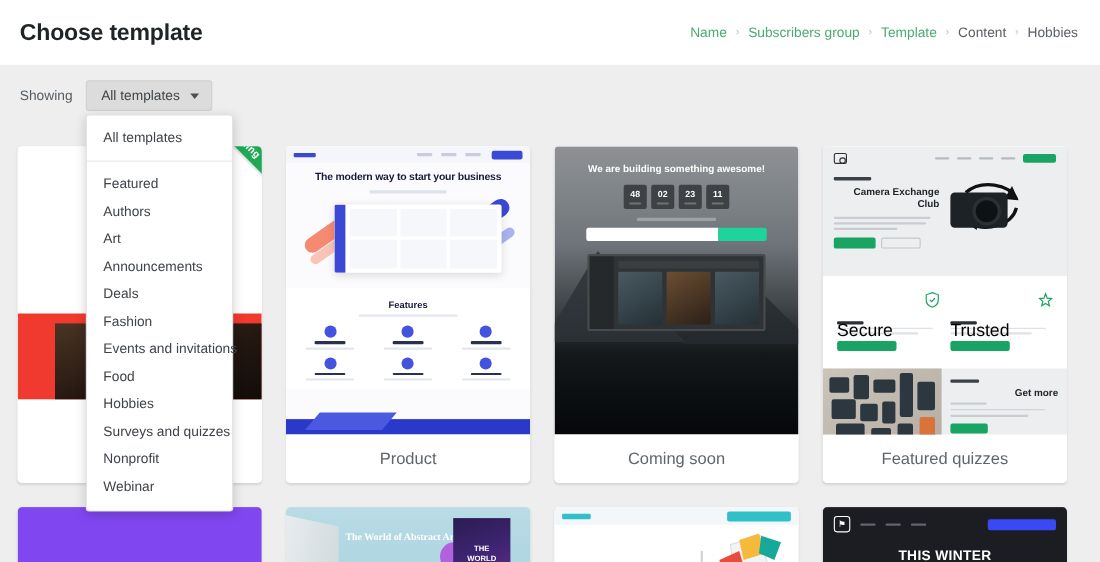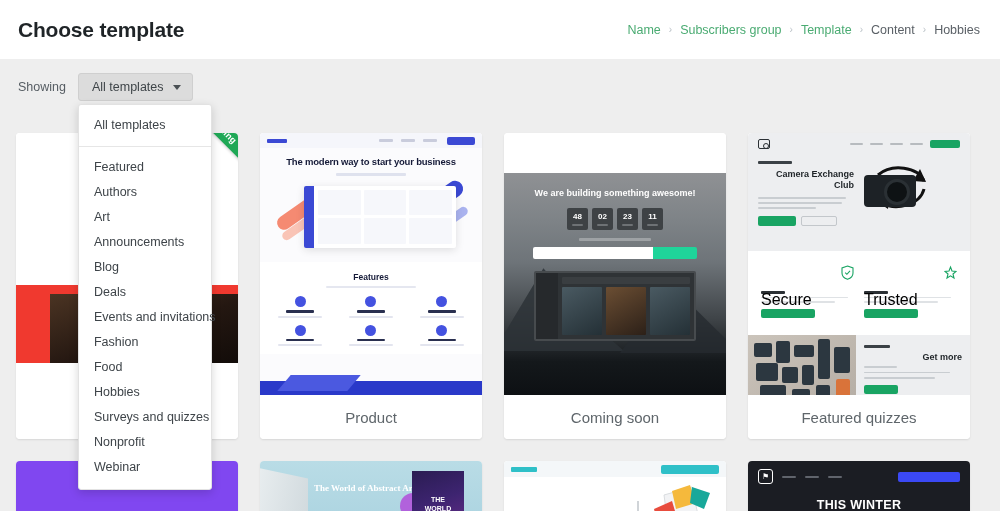--- a/index.html
+++ b/index.html
@@ -228,21 +228,21 @@
   }
   .c2-footer:before {
     content:""; position:absolute; left:24px; top:-6px;
     width:70px; height:16px; background:#4b59e0; transform:skewX(-40deg);
   }
 
   
   .c3 {
     height:100%;
     background: linear-gradient(180deg,#8f9194 0%,#7e8387 18%,#6e7479 34%,#3e4347 56%,#14181b 72%,#05070a 100%);
-    position:relative; overflow:hidden;margin-top:40px;
+    position:relative; overflow:hidden;
   }
   .c3-mount {
     position:absolute; left:-10px; top:88px; width:130px; height:90px;
     background:#2d3337; clip-path: polygon(0 100%, 38% 8%, 70% 62%, 100% 100%);
     opacity:.85;
   }
   .c3-mount2 {
     position:absolute; right:-14px; top:100px; width:120px; height:80px;
     background:#262b2f; clip-path: polygon(0 100%, 42% 14%, 100% 100%);
     opacity:.8;
@@ -399,24 +399,23 @@
       <span>All templates</span>
       <span class="caret"></span>
     </div>
     <div class="dropdown-menu">
       <div class="dd-item">All templates</div>
       <div class="dd-sep"></div>
       <div class="dd-item">Featured</div>
       <div class="dd-item">Authors</div>
       <div class="dd-item">Art</div>
       <div class="dd-item">Announcements</div>
-      <div class="dd-item">Blog</div>
       <div class="dd-item">Deals</div>
+      <div class="dd-item">Fashion</div>
       <div class="dd-item">Events and invitations</div>
-      <div class="dd-item">Fashion</div>
       <div class="dd-item">Food</div>
       <div class="dd-item">Hobbies</div>
       <div class="dd-item">Surveys and quizzes</div>
       <div class="dd-item">Nonprofit</div>
       <div class="dd-item">Webinar</div>
     </div>
   </div>
 </div>
 
 <div class="grid">

